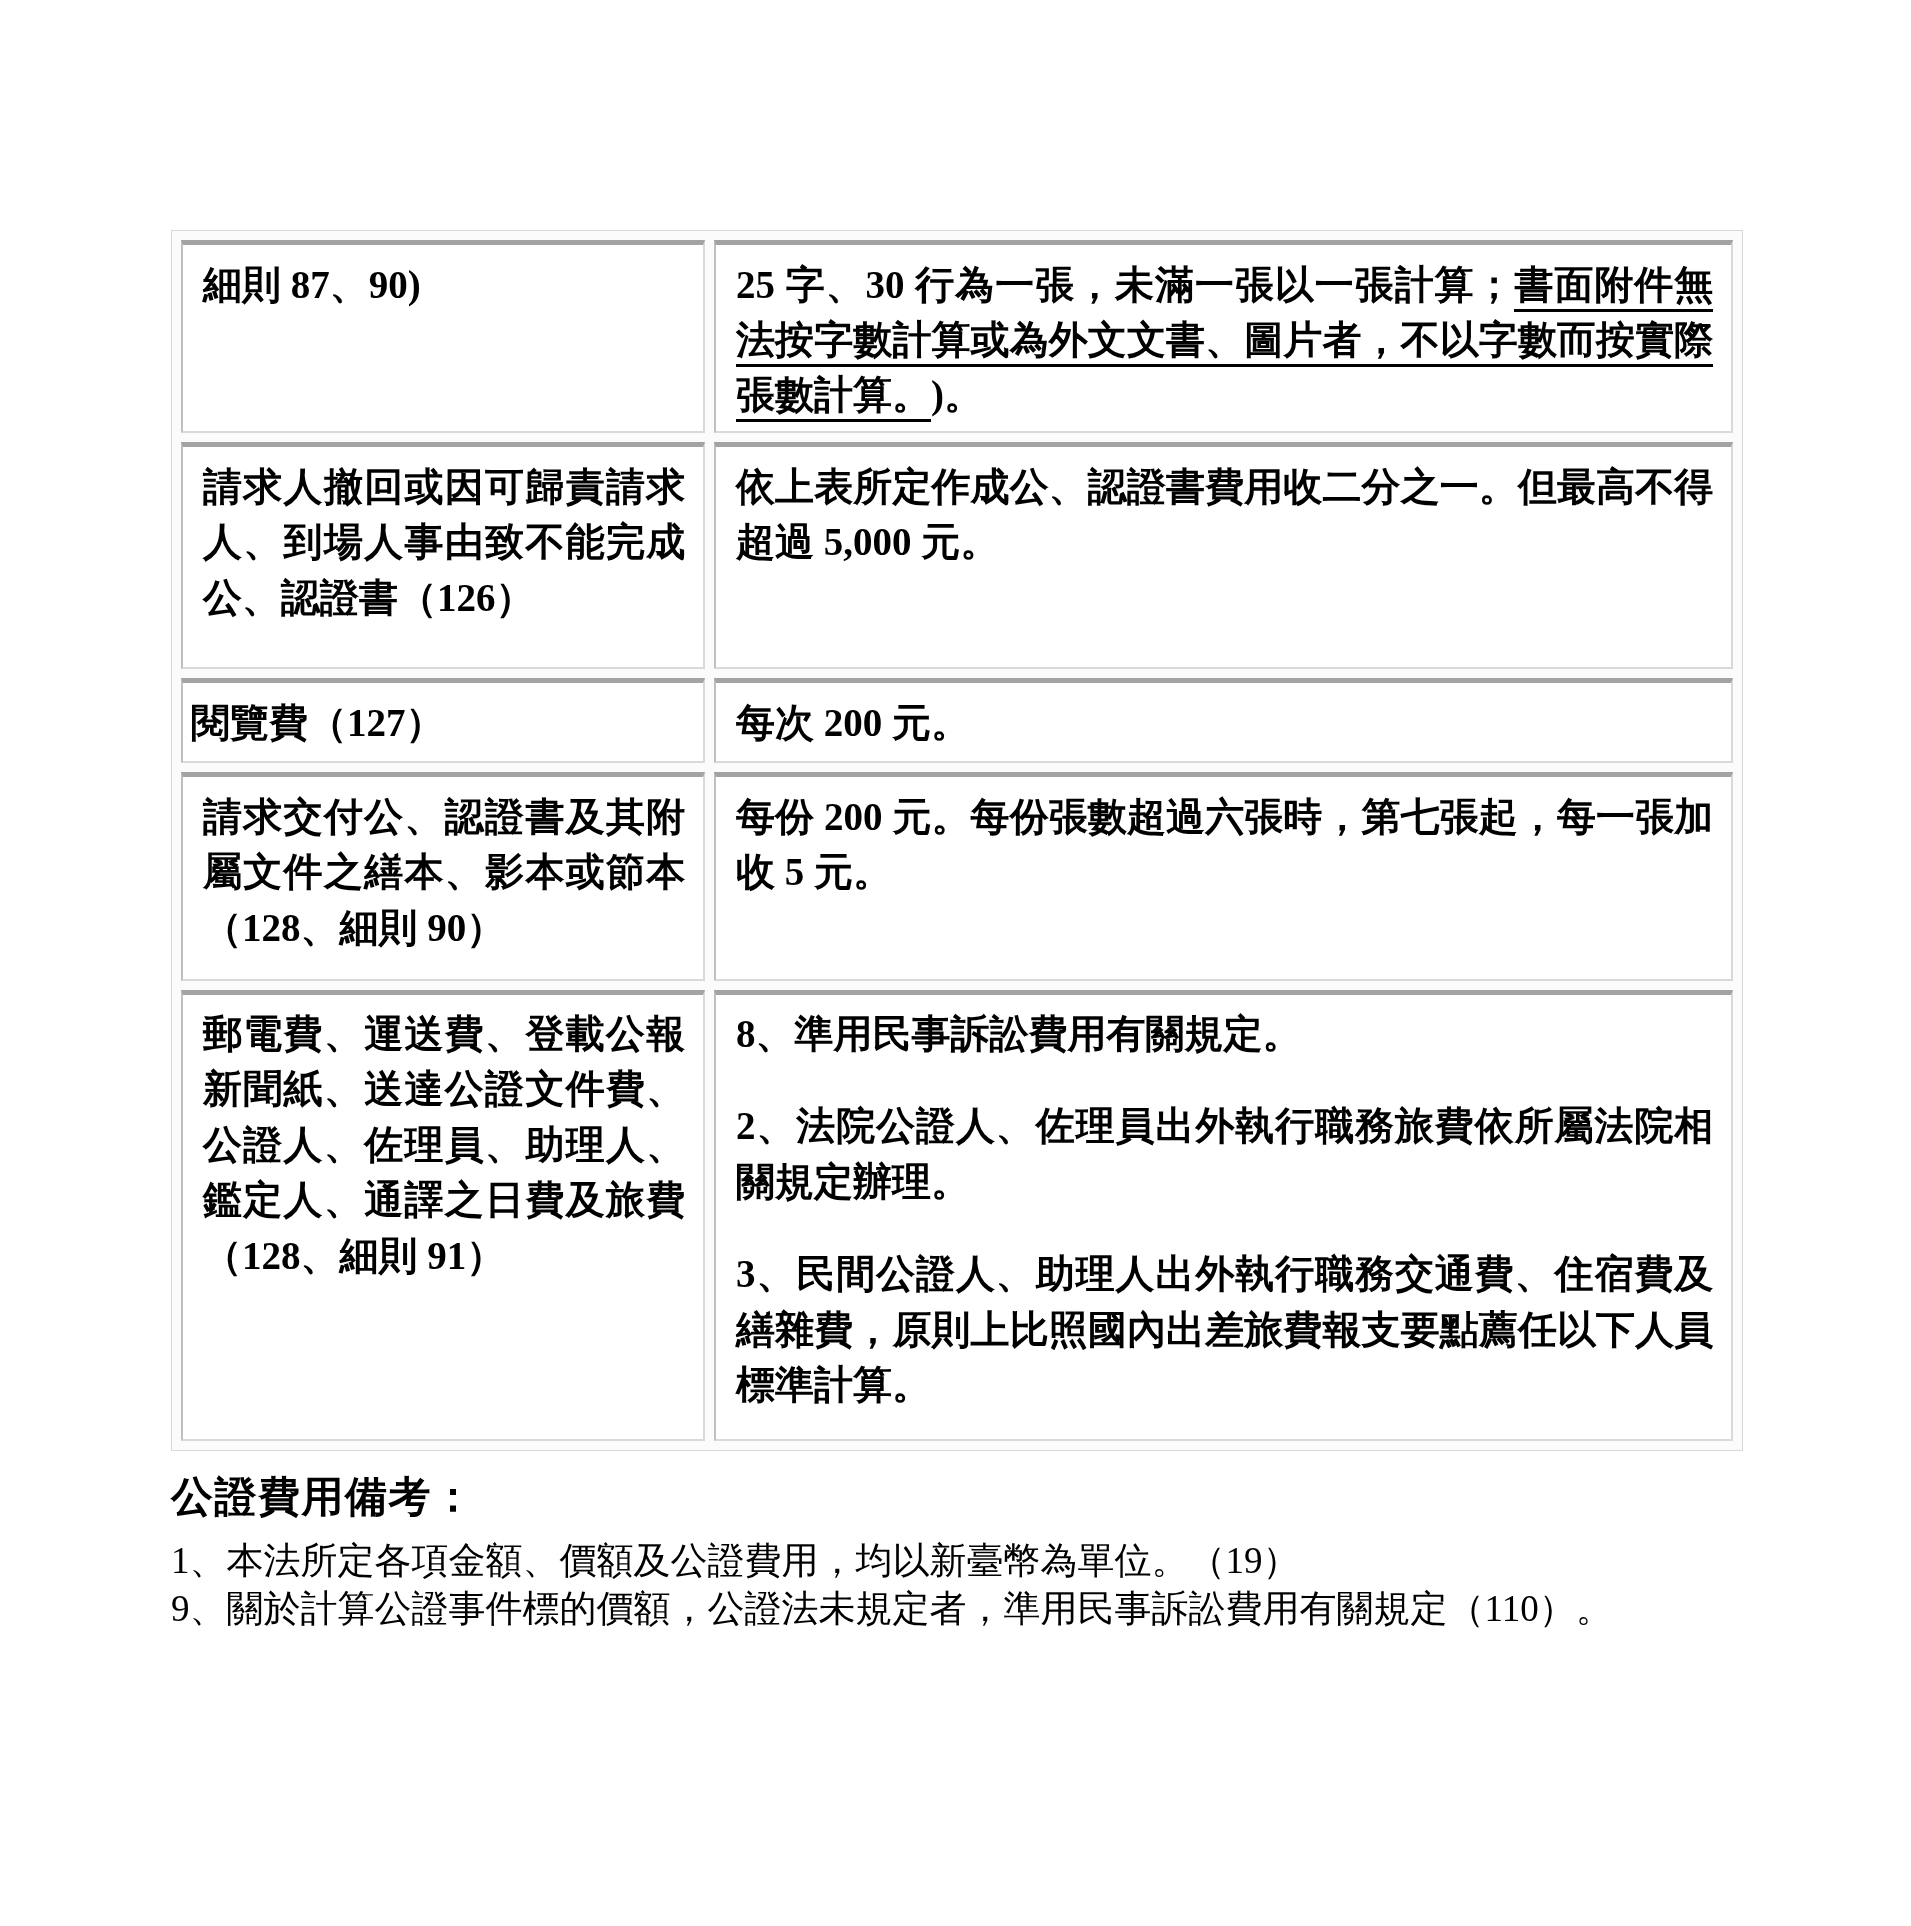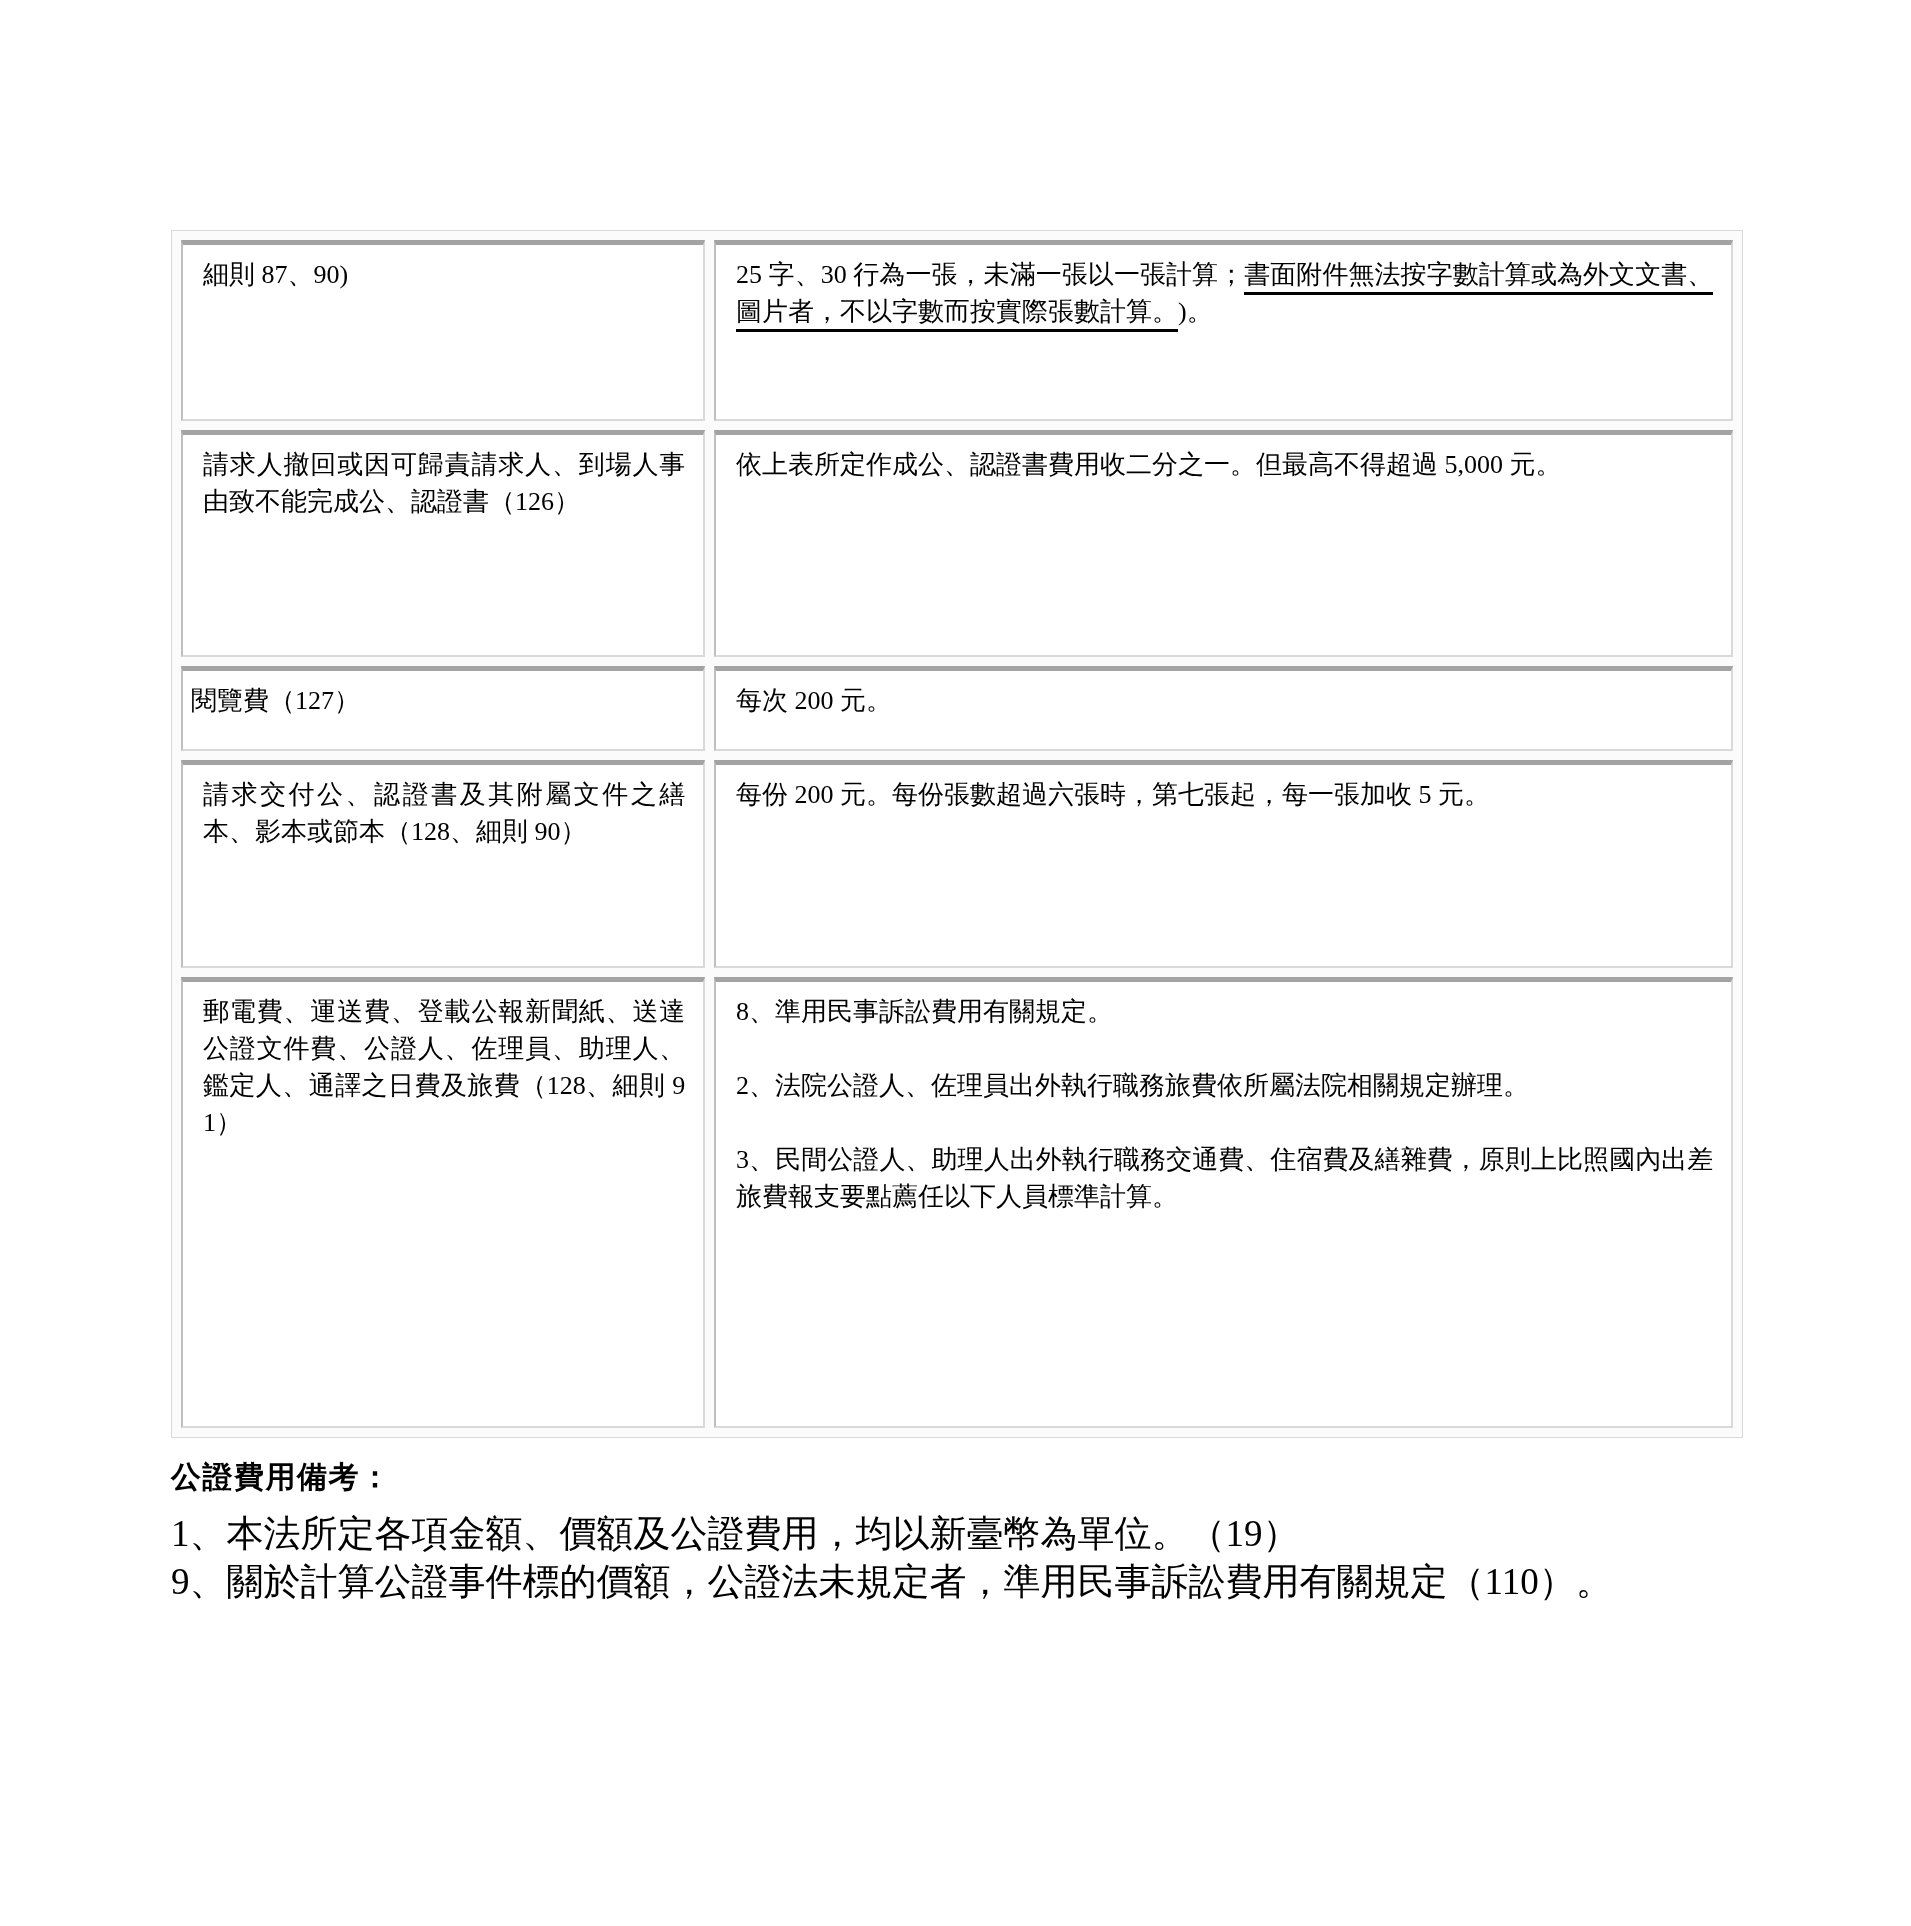--- a/index.html
+++ b/index.html
@@ -41,34 +41,35 @@
   }
   col.c-left  { width: 524px; }
   td {
     vertical-align: top;
     background: #ffffff;
     border-top: 5.8px solid var(--border-dark, #a3a3a3);
     border-left: 2.3px solid #bfbfbf;
     border-right: 2.3px solid var(--border-light, #d9d9d9);
     border-bottom: 2.3px solid var(--border-light, #d9d9d9);
     padding: 11.6px 17.7px 8.5px 20px;
-    font-size: 26px;
+    font-size: 39px;
     line-height: 1.42;
     text-align: justify;
     word-break: break-all;
+    font-weight: bold;
   }
   td p { margin: 0; }
   td p + p { margin-top: 37px; }
   .u {
     border-bottom: 3.1px solid #000;
     padding-bottom: 3.1px;
   }
   
   .notes-heading {
-    font-size: 30px;
+    font-size: 42px;
     font-weight: bold;
     margin: 18.5px 0 11.6px 0;
     letter-spacing: 1.5px;
   }
   .notes p {
     font-size: 37px;
     line-height: 1.3;
     margin: 0;
     text-align: justify;
     word-break: break-all;

